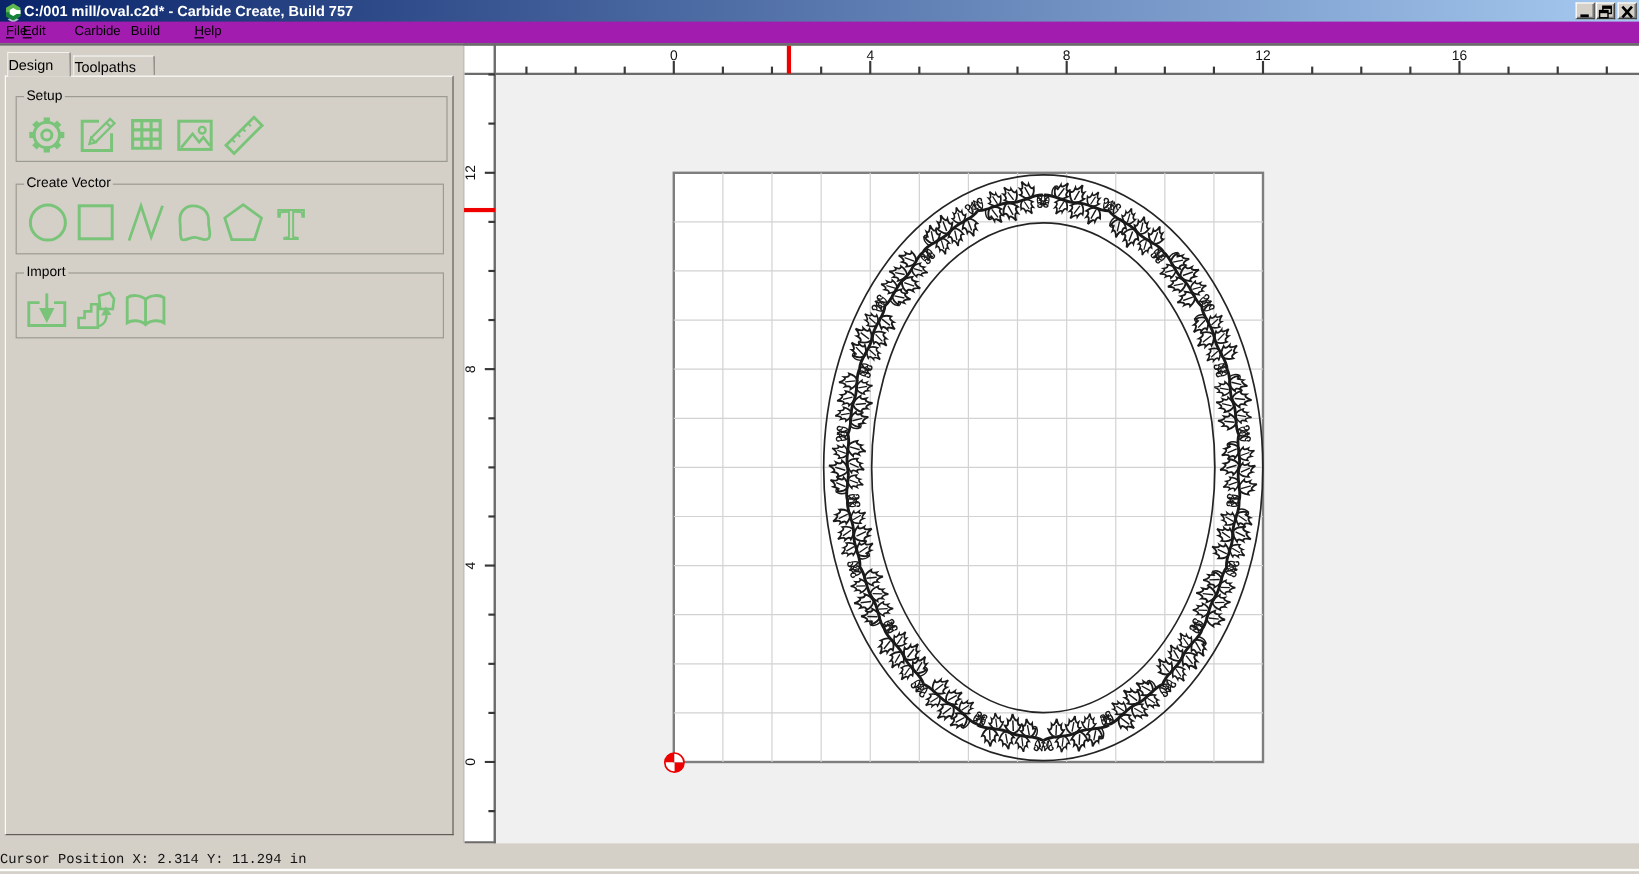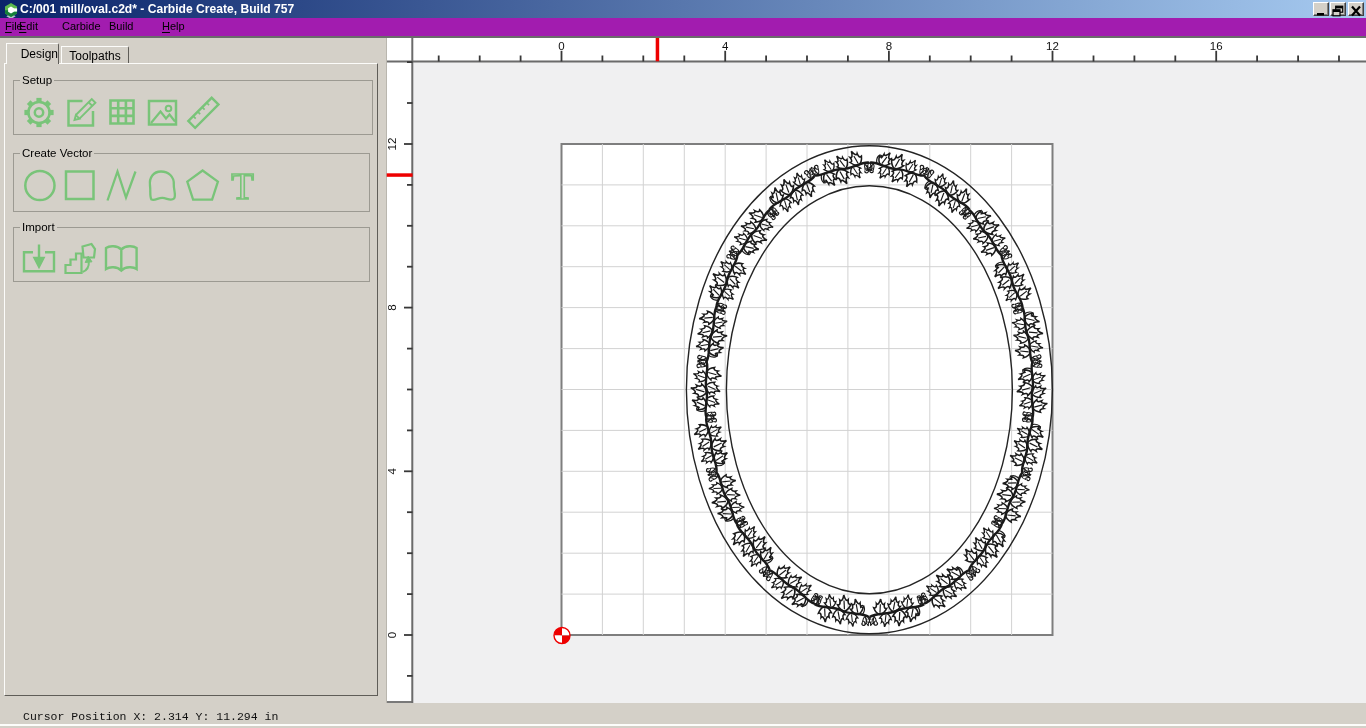--- a/index.html
+++ b/index.html
@@ -14,37 +14,37 @@
   border-right:1px solid #404040; border-bottom:1px solid #404040;
   box-shadow:inset -1px -1px 0 #808080; }
 #menubar { position:absolute; left:0; top:17.5px; width:1366px; height:18.5px; background:#a21caf;
   font-size:11px; color:#000; }
 #menubar > span { position:absolute; top:2.5px; }
 #topline { position:absolute; left:0; top:36px; width:1366px; height:1.6px; background:#6b6b6b; }
 
 #tab1 { position:absolute; left:6px; top:43px; width:53px; height:21px; background:#d4d0c8;
   border-top:1.5px solid #fcfcfa; border-left:1.5px solid #fcfcfa; border-right:1.8px solid #5f5d58;
   border-top-right-radius:2px; z-index:3;
-  font-size:12px; text-align:right; padding-top:3px; }
+  font-size:12px; text-align:left; padding-top:3px; }
 #tab2 { position:absolute; left:61px; top:46px; width:68px; height:16.5px; background:#d4d0c8;
   border-top:1.5px solid #fcfcfa; border-left:1.5px solid #fcfcfa; border-right:1.8px solid #5f5d58;
   border-top-right-radius:2px; z-index:1;
-  font-size:12px; text-align:center; padding-top:2px; }
+  font-size:12px; text-align:left; padding-top:2px; }
 #panel { position:absolute; left:4px; top:63px; width:374px; height:632.5px; background:#d4d0c8;
   border-top:1.5px solid #fcfcfa; border-left:1.5px solid #fcfcfa;
   border-right:1.8px solid #5f5d58; border-bottom:1.8px solid #5f5d58; z-index:2;text-align:center; }
 .grp { position:absolute; border:1px solid #9c9a92; }
 .grp .lbl { position:absolute; left:6px; top:-7px; background:#d4d0c8; font-size:11.5px;
   padding:0 2px; color:#000; }
 #grp1 { left:8px; top:15.5px; width:360px; height:55.5px; }
 #grp2 { left:8px; top:89px; width:357px; height:58.5px; }
 #grp3 { left:8px; top:163px; width:357px; height:55px; }
 
 #status { position:absolute; left:0px; top:703px; width:1366px; height:25px; background:#d4d0c8; }
-#status .txt { position:absolute; left:23px; top:7px; font-family:"Liberation Mono",monospace;
+#status .txt { position:absolute; left:0; top:7px; font-family:"Liberation Mono",monospace;
   font-size:11.5px; color:#111; white-space:pre; }
 #statline { position:absolute; left:0; top:724px; width:1366px; height:1.6px; background:#fdfdfb; }
 #cv { position:absolute; left:0; top:0; }
 .u { text-decoration:underline; text-underline-offset:1.5px; }
 </style></head>
 <body>
 <svg id="cv" width="1366" height="728" viewBox="0 0 1366 728" xmlns="http://www.w3.org/2000/svg">
 <defs>
 <g id="vm" fill="none" stroke="#1a1a1a" stroke-width="1.2">
  <path d="M-28,0 C-20,-3 -10,2.5 0,0 C10,-2.5 20,3 28,0" stroke-width="2.4"></path>

